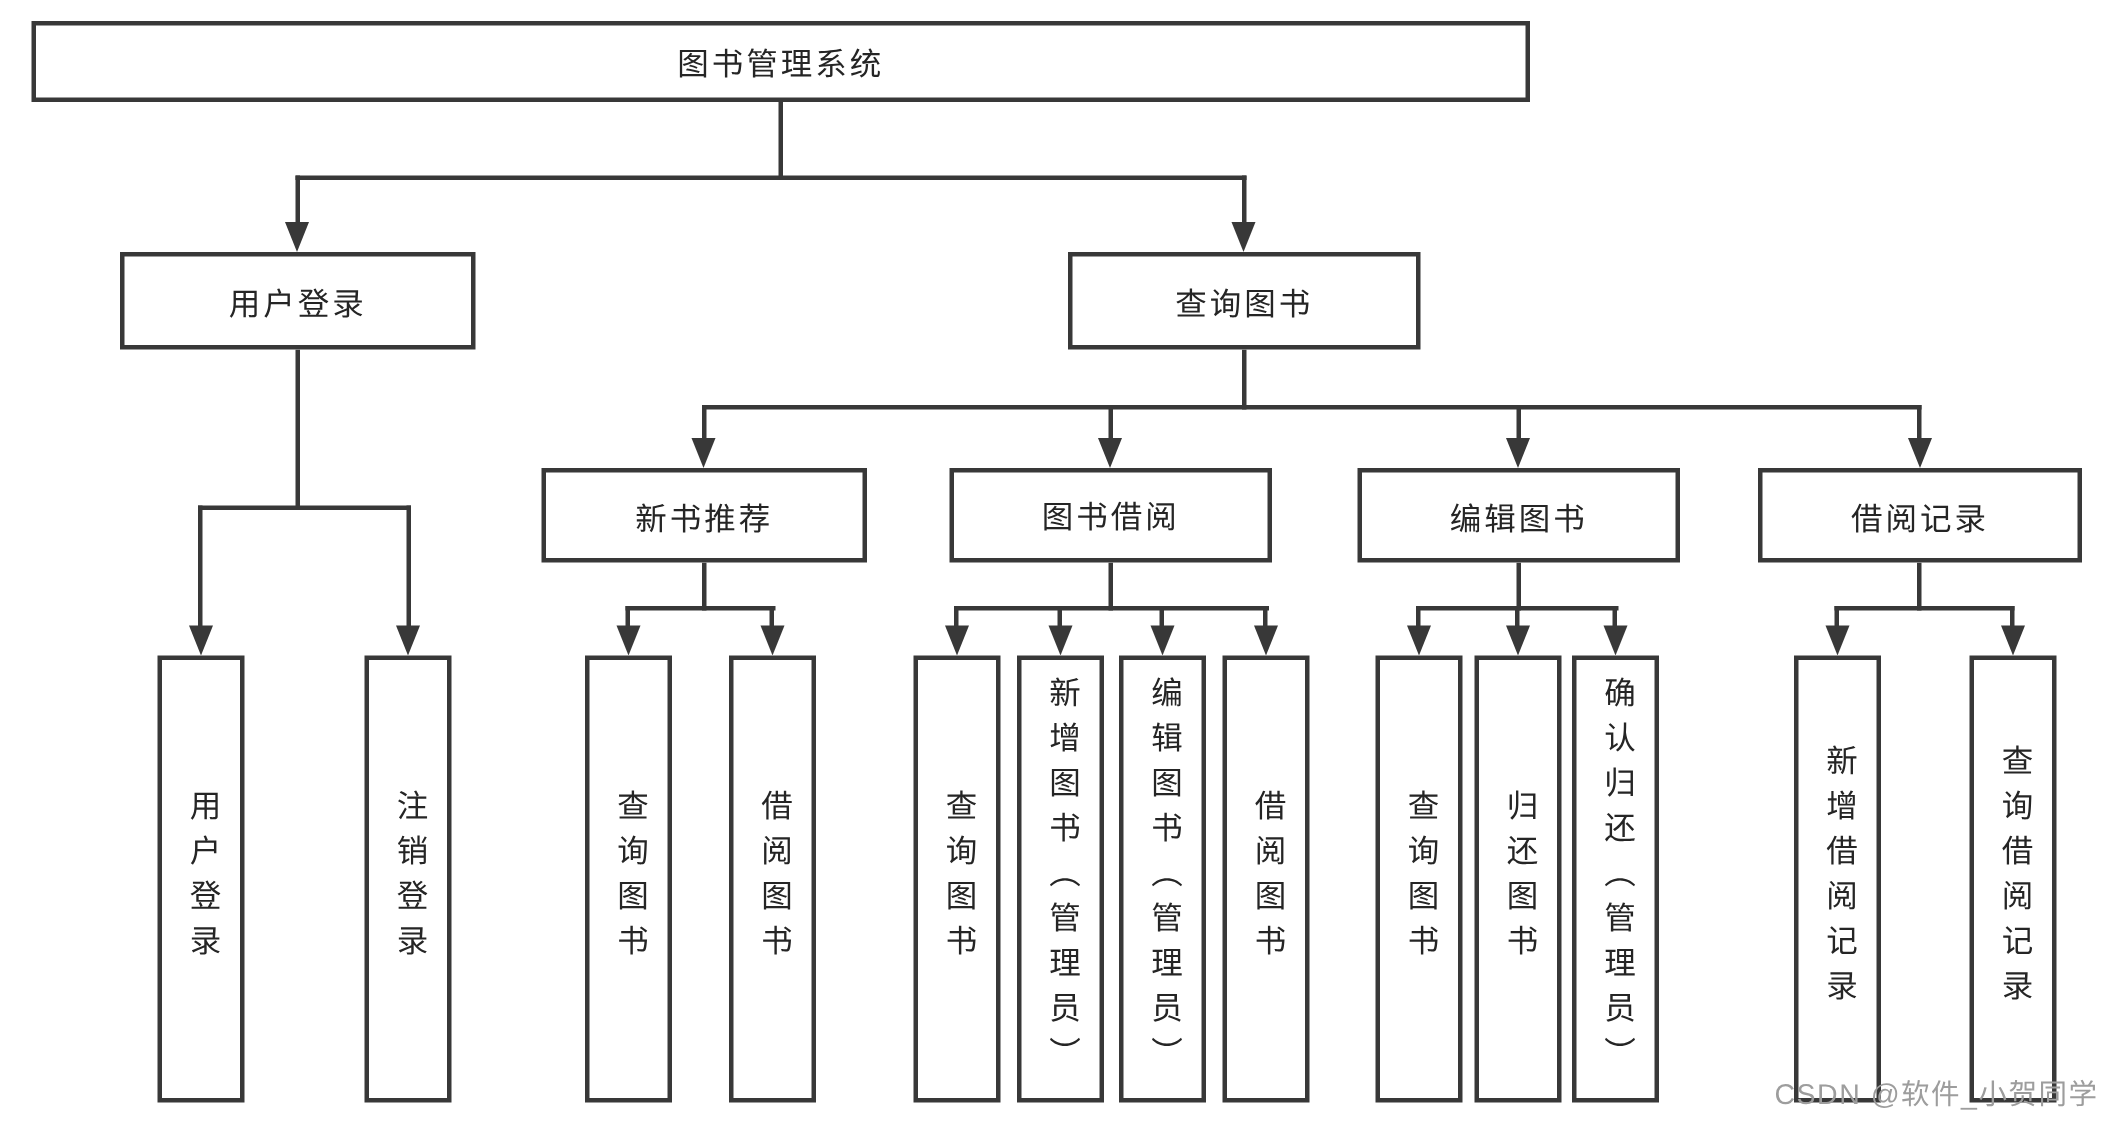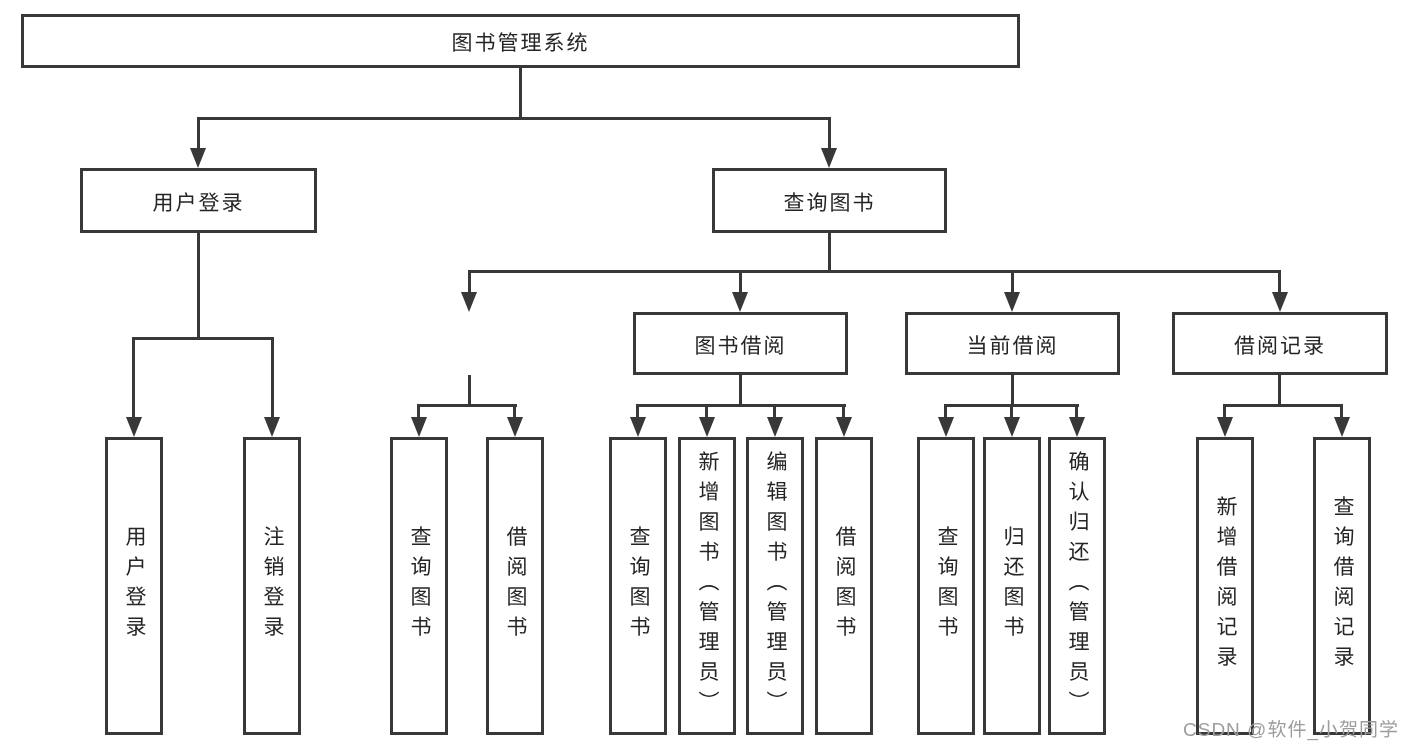--- a/index.html
+++ b/index.html
@@ -102,22 +102,23 @@
   <div class="ln" style="left:468px; top:270px; width:813px; height:3px;"></div>
   <div class="ln" style="left:468px; top:270px; width:3px; height:24px;"></div>
   <div class="arrow" style="left:461px; top:292px;"></div>
   <div class="ln" style="left:739px; top:270px; width:3px; height:24px;"></div>
   <div class="arrow" style="left:732px; top:292px;"></div>
   <div class="ln" style="left:1011px; top:270px; width:3px; height:24px;"></div>
   <div class="arrow" style="left:1004px; top:292px;"></div>
   <div class="ln" style="left:1278px; top:270px; width:3px; height:24px;"></div>
   <div class="arrow" style="left:1272px; top:292px;"></div>
 
+  <div class="box" style="left:361px; top:312px; width:217px; height:63px;">新书推荐</div>
   <div class="box" style="left:633px; top:312px; width:215px; height:63px;font-family:Liberation Mono, monospace;">图书借阅</div>
-  <div class="box" style="left:905px; top:312px; width:215px; height:63px;">当前借阅</div>
+  <div class="box" style="left:905px; top:312px; width:215px; height:63px;">编辑图书</div>
   <div class="box" style="left:1172px; top:312px; width:216px; height:63px;">借阅记录</div>
 
   <div class="ln" style="left:468px; top:375px; width:3px; height:32px;"></div>
   <div class="ln" style="left:417px; top:404px; width:100px; height:3px;"></div>
   <div class="ln" style="left:417px; top:404px; width:3px; height:15px;"></div>
   <div class="arrow" style="left:411px; top:417px;"></div>
   <div class="ln" style="left:513px; top:404px; width:3px; height:15px;"></div>
   <div class="arrow" style="left:507px; top:417px;"></div>
 
   <div class="ln" style="left:739px; top:375px; width:3px; height:32px;"></div>

